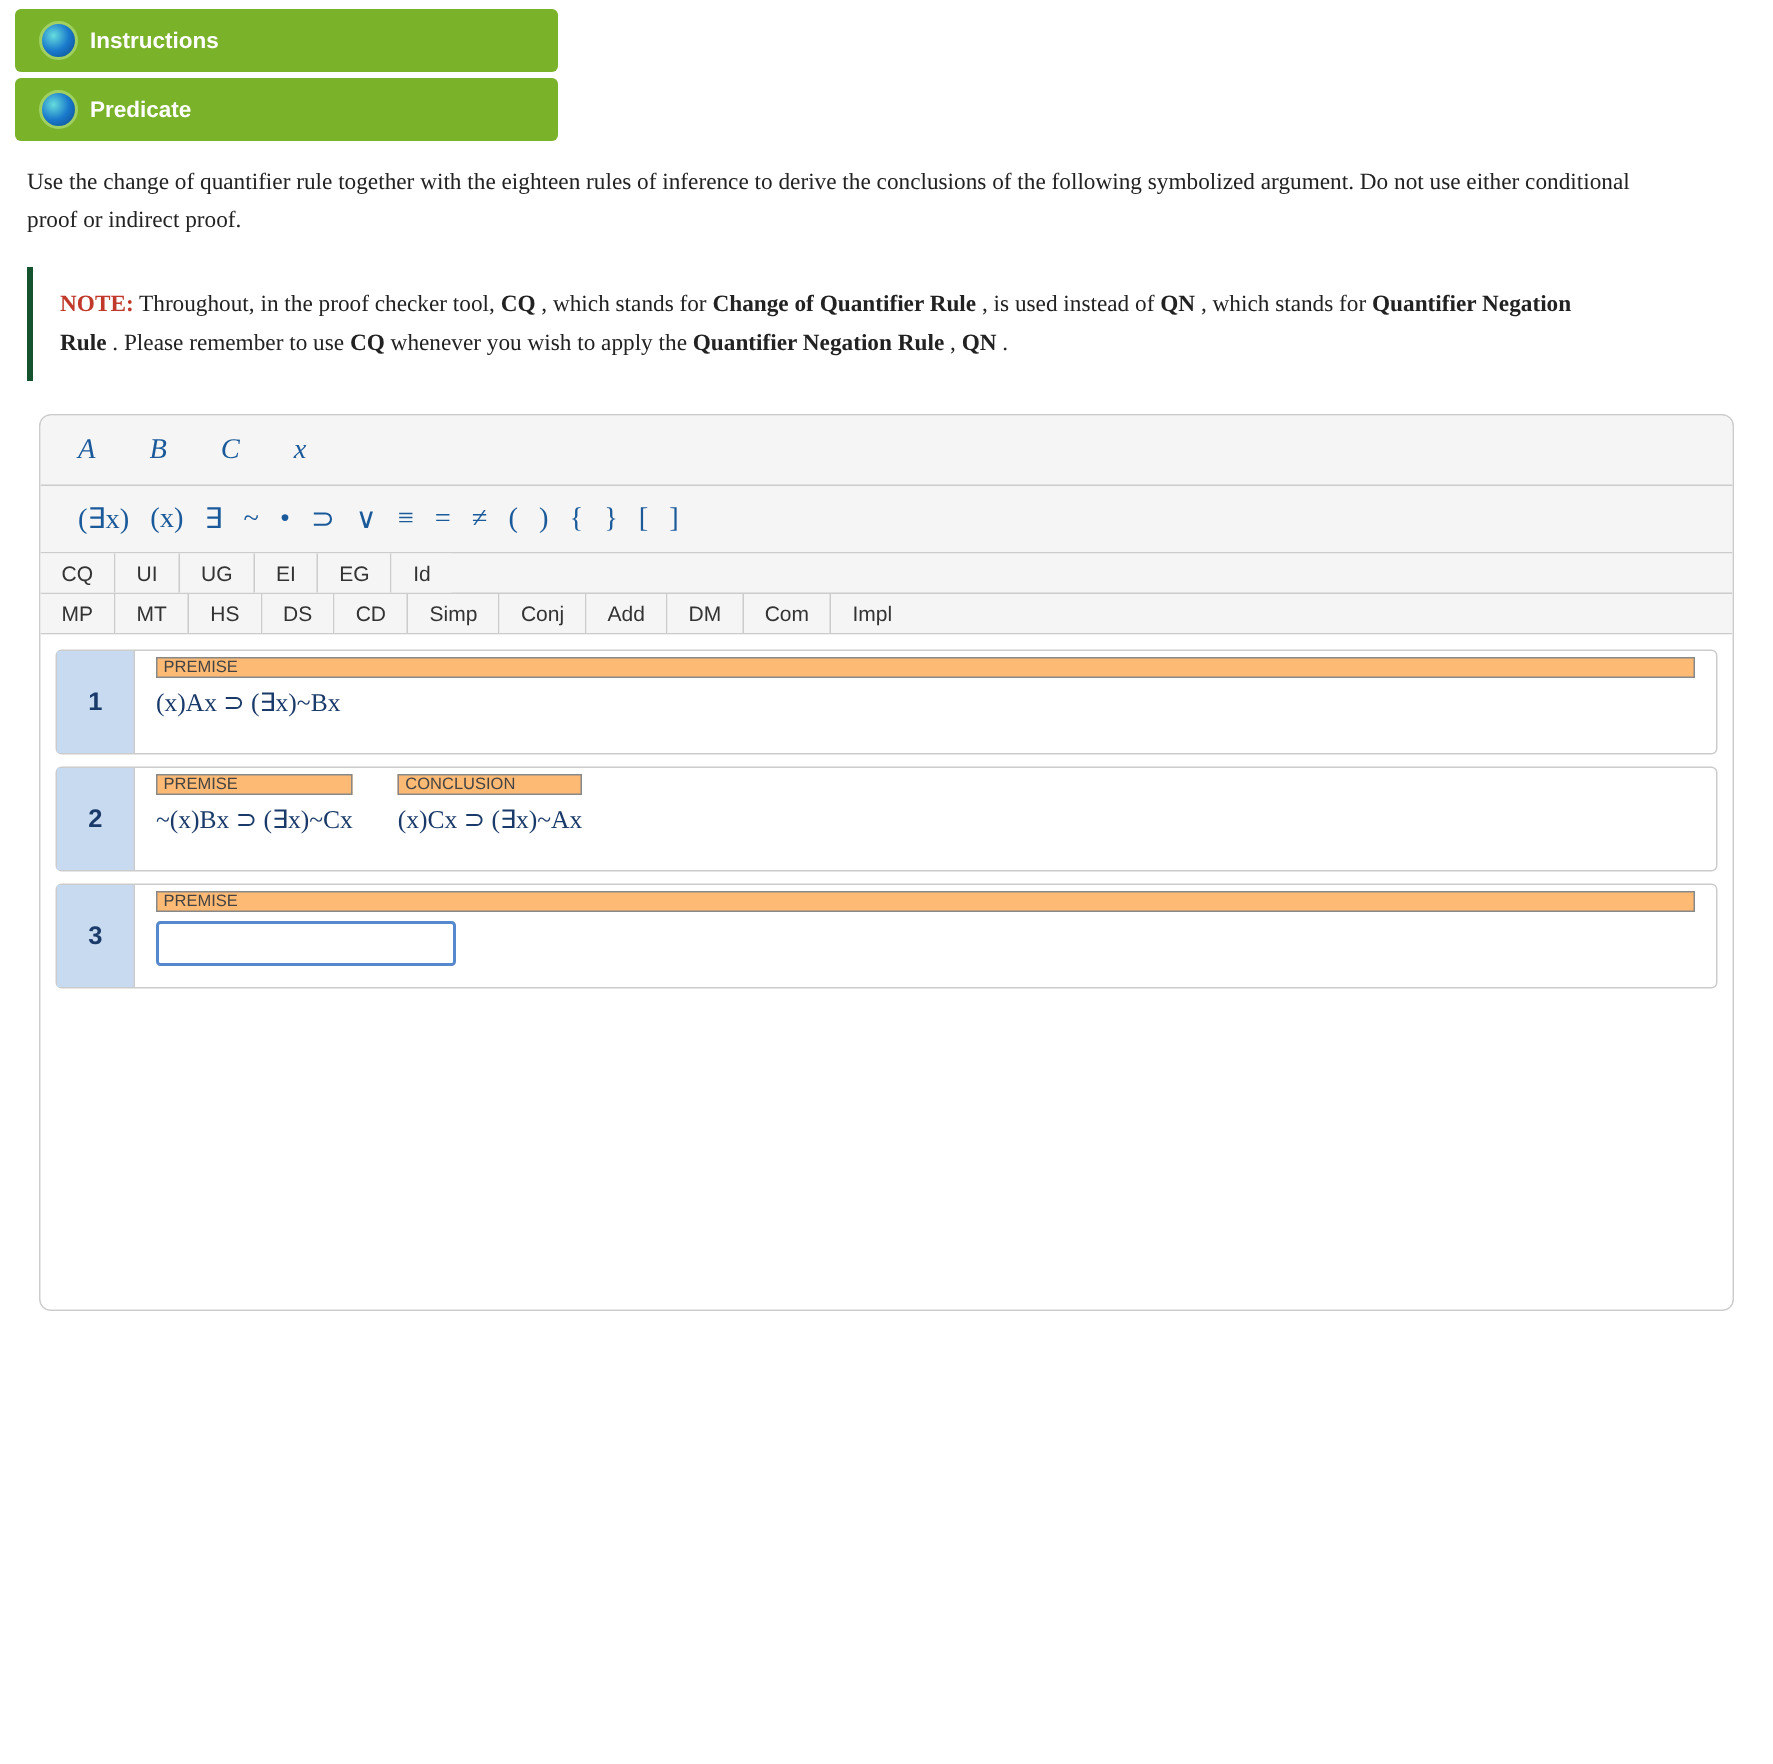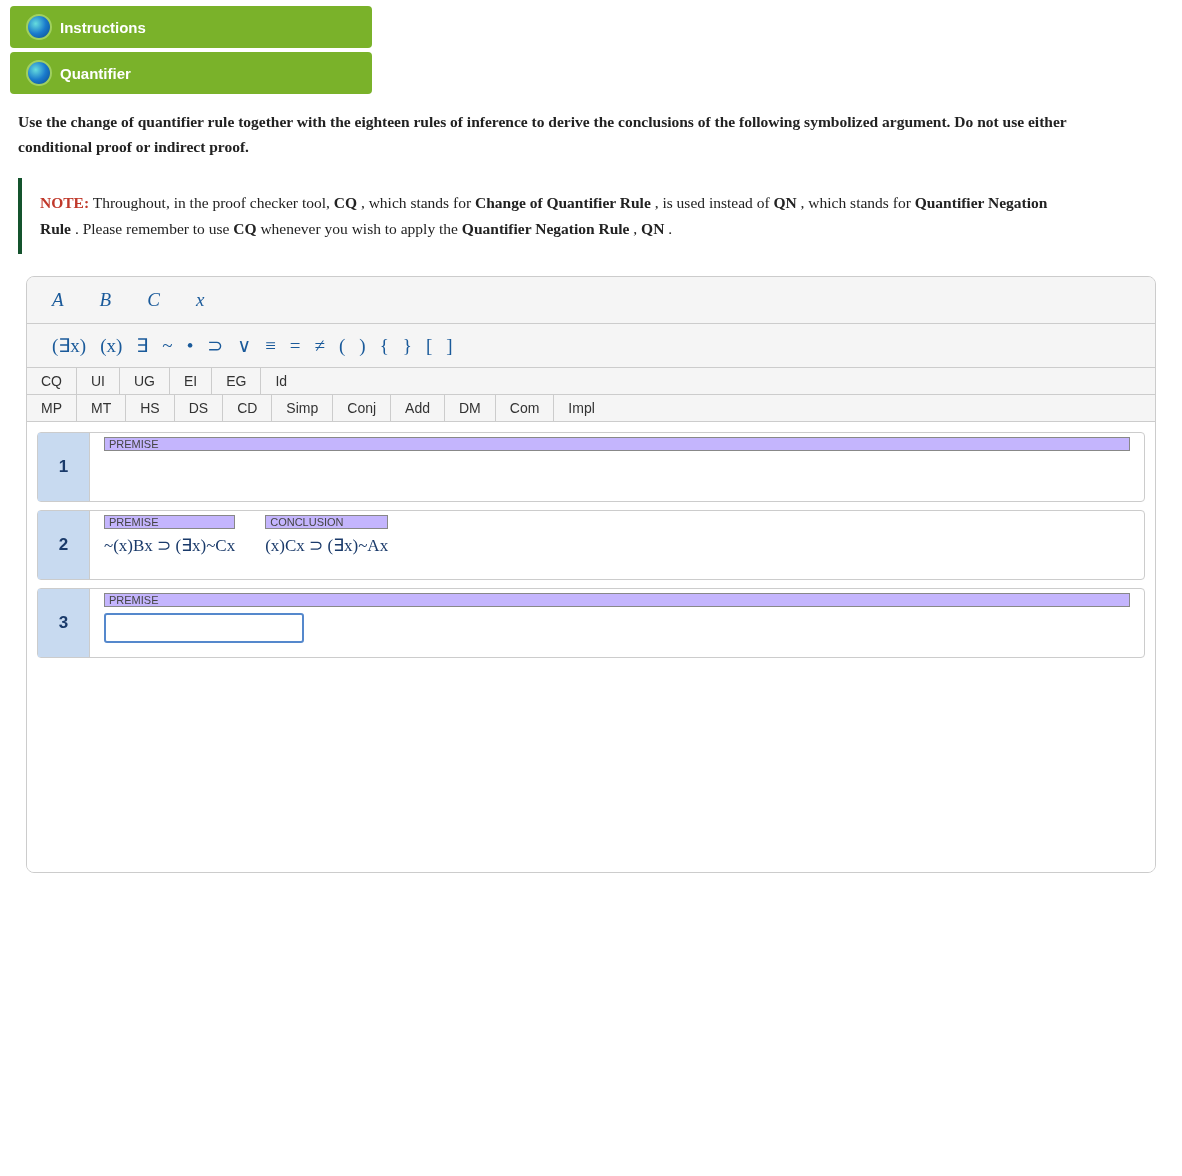--- a/index.html
+++ b/index.html
@@ -52,21 +52,20 @@
     
     .main-content {
       padding: 12px 18px 18px 18px;
     }
 
     .description {
       font-size: 15.5px;
       line-height: 1.6;
       margin-bottom: 18px;
       max-width: 1100px;
-      font-weight: bold;
     }
 
     
     .note-box {
       border-left: 4px solid #14532d;
       padding: 12px 18px;
       margin-bottom: 22px;
       font-size: 15.5px;
       line-height: 1.7;
       max-width: 1060px;
@@ -173,21 +172,21 @@
       font-family: 'Times New Roman', serif;
       position: relative;
     }
     .proof-tag {
       display: inline-block;
       border: 1px solid #888;
       font-size: 11px;
       padding: 0 4px;
       color: #444;
       font-family: Arial, sans-serif;
-      background: #c4b5fd;
+      background: #fdba74;
       margin-bottom: 2px;
       vertical-align: middle;
       position: relative;
       top: -2px;
     }
     .proof-formula {
       display: block;
       font-size: 17px;
       color: #1a3a6a;
       margin-top: 2px;
@@ -223,21 +222,21 @@
 <div class="nav-tabs">
   <div class="nav-row">
     <div class="nav-btn">
       <span class="globe-icon"></span>
       <span>Instructions</span>
     </div>
   </div>
   <div class="nav-row">
     <div class="nav-btn">
       <span class="globe-icon"></span>
-      <span>Quantifier</span>
+      <span>Predicate</span>
     </div>
   </div>
 </div>
 
 <div class="main-content">
 
   <p class="description">Use the change of quantifier rule together with the eighteen rules of inference to derive the conclusions of the following symbolized argument. Do not use either conditional proof or indirect proof.</p>
 
   <div class="note-box">
     <span class="note-label">NOTE:</span>
@@ -310,20 +309,21 @@
     </div>
 
 
     <div class="proof-area">
 
       <div class="proof-row">
         <div class="proof-number">1</div>
         <div class="proof-content">
           <div class="proof-section">
             <span class="proof-tag">PREMISE</span>
+            <span class="proof-formula">(x)Ax ⊃ (∃x)~Bx</span>
           </div>
         </div>
       </div>
 
       <div class="proof-row">
         <div class="proof-number">2</div>
         <div class="proof-content">
           <div class="proof-row-inner">
             <div class="proof-section">
               <span class="proof-tag">PREMISE</span>

